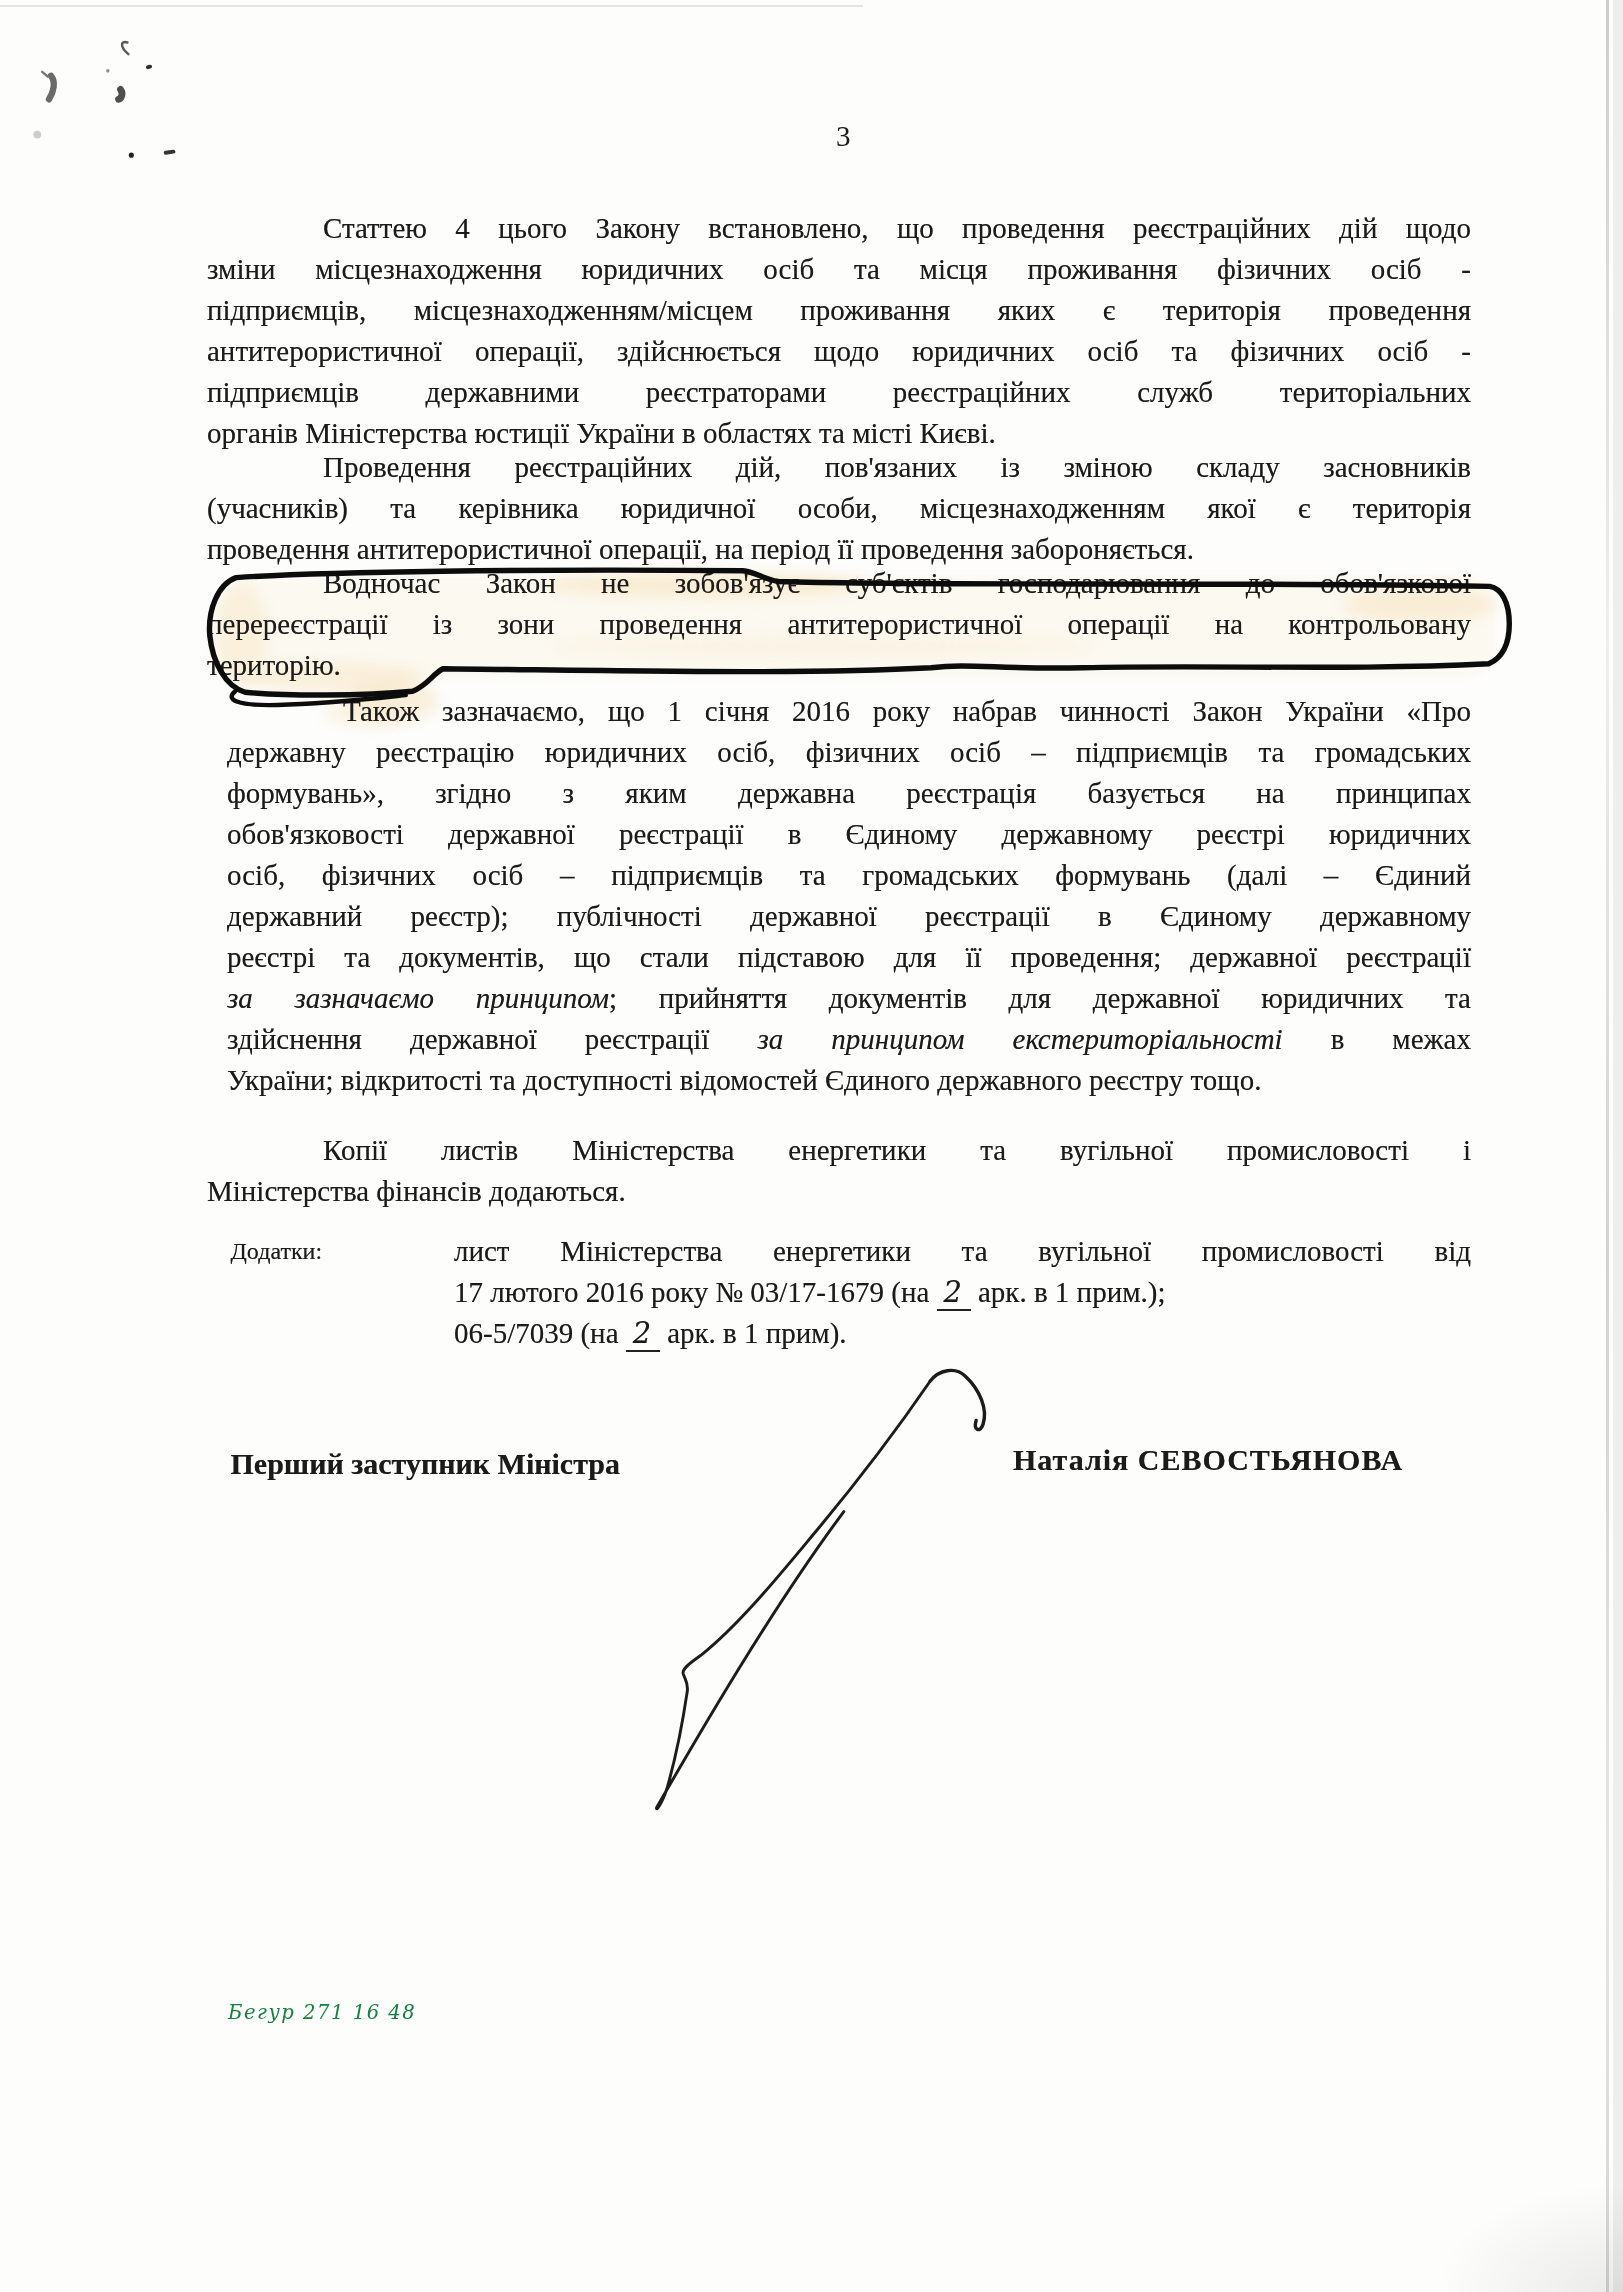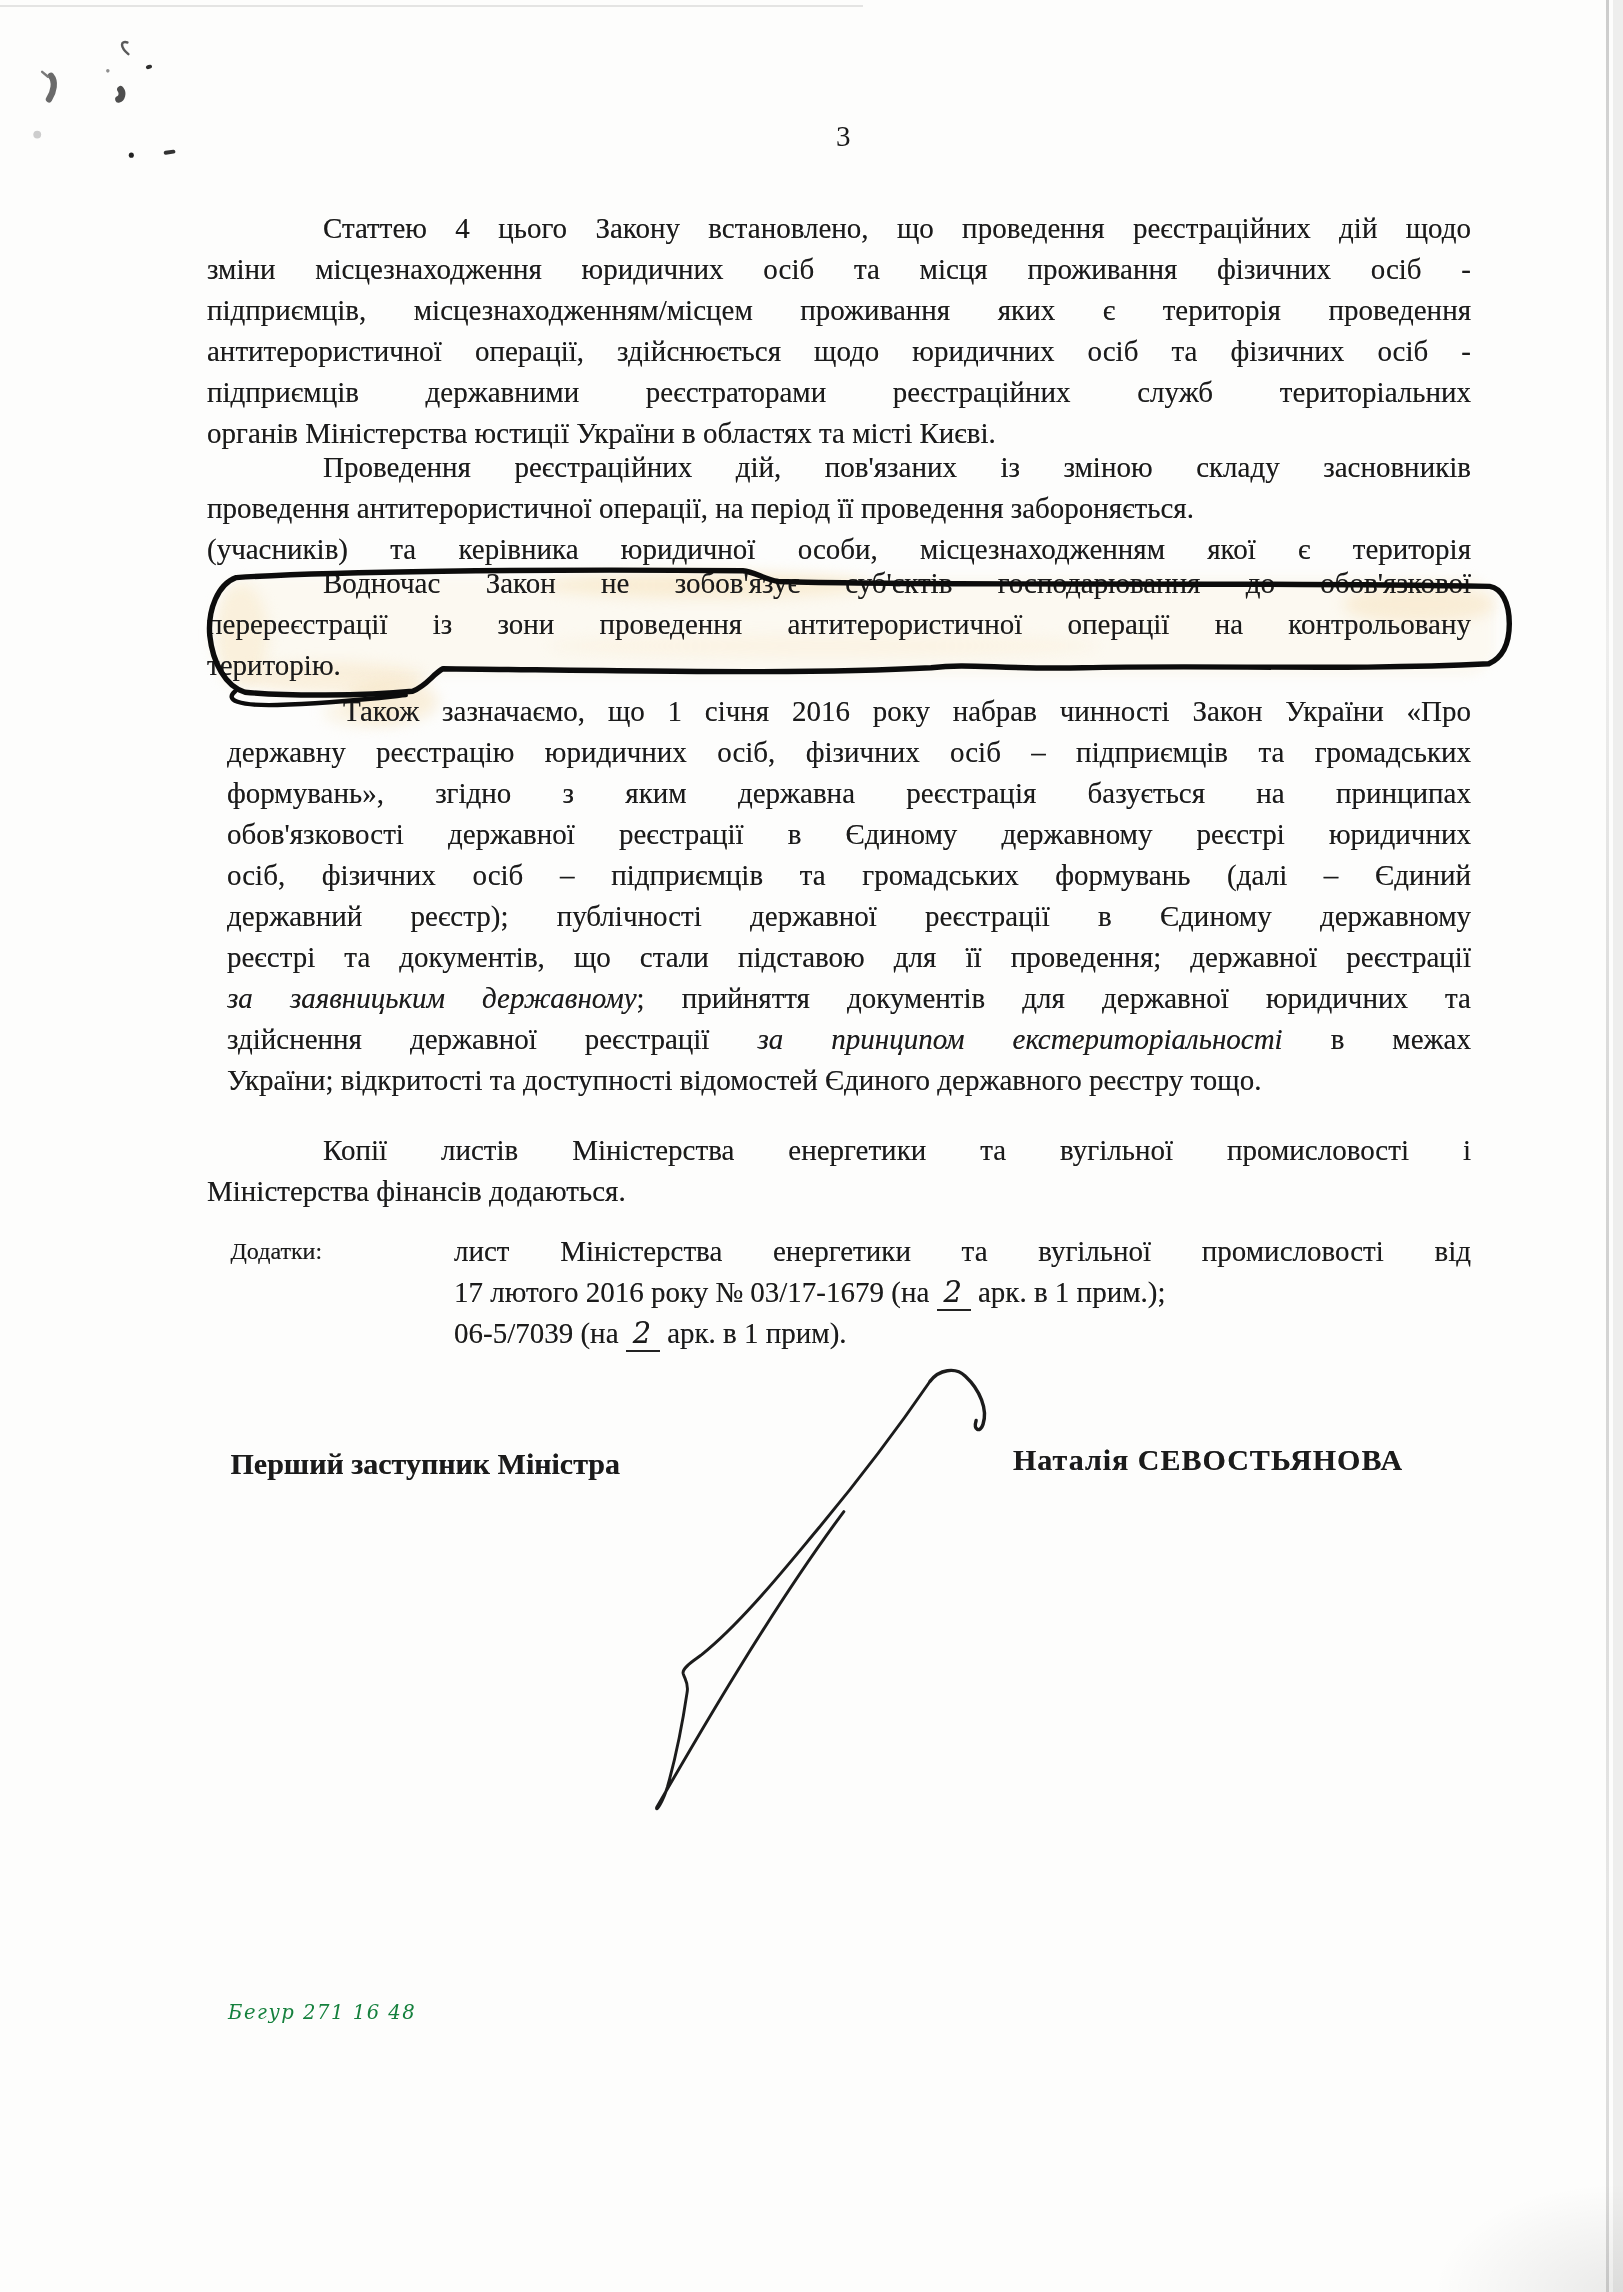--- a/index.html
+++ b/index.html
@@ -82,37 +82,37 @@
         <div class="para">
           <div class="line j ind"><span>Статтею 4 цього Закону встановлено, що проведення реєстраційних дій щодо</span></div>
           <div class="line j"><span>зміни місцезнаходження юридичних осіб та місця проживання фізичних осіб -</span></div>
           <div class="line j"><span>підприємців, місцезнаходженням/місцем проживання яких є територія проведення</span></div>
           <div class="line j"><span>антитерористичної операції, здійснюється щодо юридичних осіб та фізичних осіб -</span></div>
           <div class="line j"><span>підприємців державними реєстраторами реєстраційних служб територіальних</span></div>
           <div class="line"><span>органів Міністерства юстиції України в областях та місті Києві.</span></div>
         </div>
         <div class="para">
           <div class="line j ind"><span>Проведення реєстраційних дій, пов'язаних із зміною складу засновників</span></div>
+          <div class="line j"><span>(учасників) та керівника юридичної особи, місцезнаходженням якої є територія</span></div>
           <div class="line"><span>проведення антитерористичної операції, на період її проведення забороняється.</span></div>
-          <div class="line j"><span>(учасників) та керівника юридичної особи, місцезнаходженням якої є територія</span></div>
         </div>
         <div class="para">
           <div class="line j ind"><span>Водночас Закон не зобов'язує суб'єктів господарювання до обов'язкової</span></div>
           <div class="line j"><span>перереєстрації із зони проведення антитерористичної операції на контрольовану</span></div>
           <div class="line"><span>територію.</span></div>
         </div>
         <div class="para">
           <div class="line j ind"><span>Також зазначаємо, що 1 січня 2016 року набрав чинності Закон України «Про</span></div>
           <div class="line j"><span>державну реєстрацію юридичних осіб, фізичних осіб – підприємців та громадських</span></div>
           <div class="line j"><span>формувань», згідно з яким державна реєстрація базується на принципах</span></div>
           <div class="line j"><span>обов'язковості державної реєстрації в Єдиному державному реєстрі юридичних</span></div>
           <div class="line j"><span>осіб, фізичних осіб – підприємців та громадських формувань (далі – Єдиний</span></div>
           <div class="line j"><span>державний реєстр); публічності державної реєстрації в Єдиному державному</span></div>
           <div class="line j"><span>реєстрі та документів, що стали підставою для її проведення; державної реєстрації</span></div>
-          <div class="line j"><span class="i">за заявницьким державному</span><span>; прийняття документів для державної юридичних та</span></div>
+          <div class="line j"><span class="i">за зазначаємо принципом</span><span>; прийняття документів для державної юридичних та</span></div>
           <div class="line j"><span>здійснення державної реєстрації </span><span class="i">за принципом екстериторіальності</span><span> в межах</span></div>
           <div class="line"><span>України; відкритості та доступності відомостей Єдиного державного реєстру тощо.</span></div>
         </div>
         <div class="para">
           <div class="line j ind"><span>Копії листів Міністерства енергетики та вугільної промисловості і</span></div>
           <div class="line"><span>Міністерства фінансів додаються.</span></div>
         </div>
       </div>
 
     <div class="attachments">

